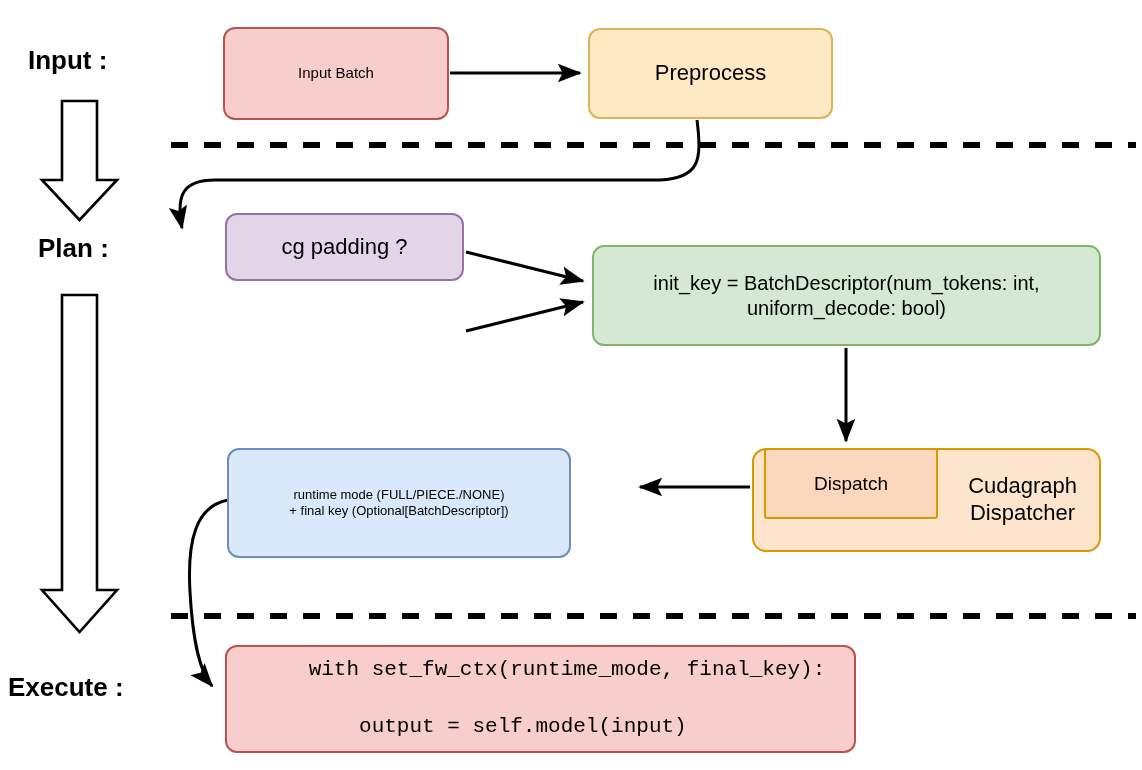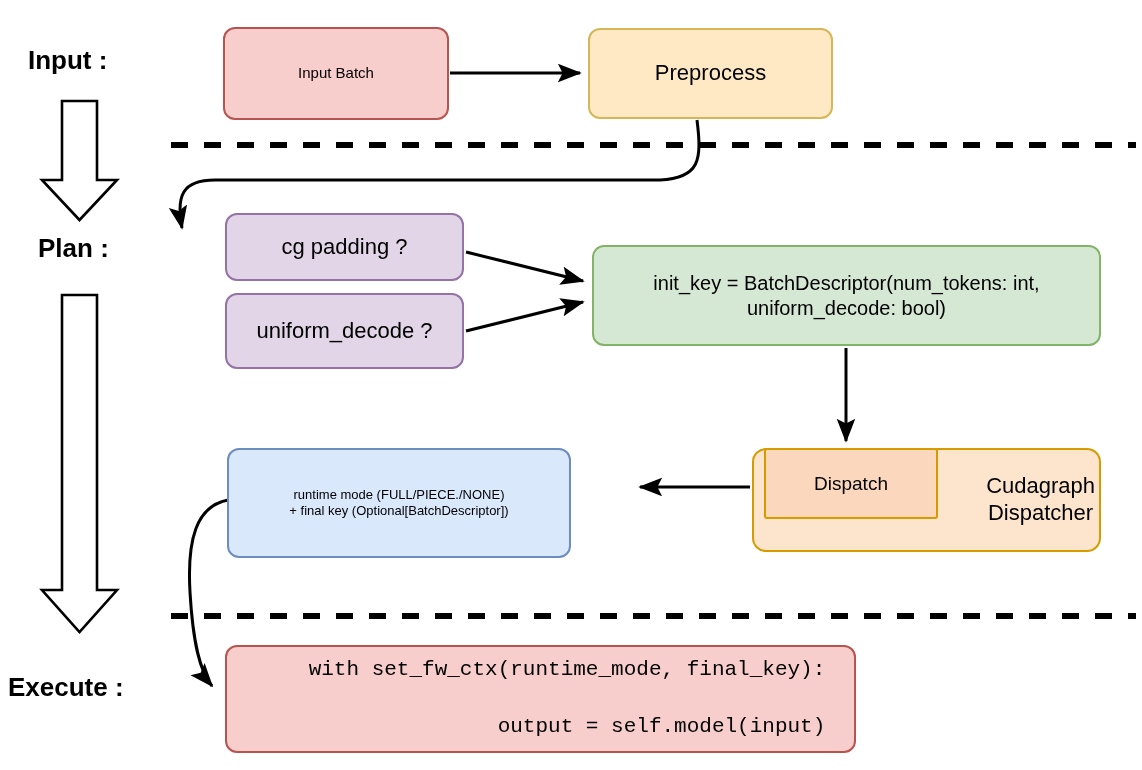--- a/index.html
+++ b/index.html
@@ -76,40 +76,40 @@
   #node-runtime-mode {
     left: 227px; top: 448px; width: 344px; height: 110px;
     background: #dae8fc; border-color: #6c8ebf;
     font-size: 13px;
   }
   #node-cudagraph-dispatcher {
     left: 752px; top: 448px; width: 349px; height: 104px;
     background: #fde4cc; border-color: #d79b00;
     font-size: 22px;
     justify-content: flex-end;
-    padding-right: 4px;
+    padding-right: 22px;
     align-items: center;
     border-radius: 14px;
   }
   #node-dispatch {
     left: 752px; top: 448px; width: 174px; height: 71px;
     background: #fad7bd; border-color: #d79b00;
     font-size: 19px;
     border-radius: 3px;
     margin-left: 12px;
   }
   #node-execute-code {
     left: 225px; top: 645px; width: 631px; height: 108px;
     background: #f8cecc; border-color: #b85450;
     font-family: "Liberation Mono", "DejaVu Sans Mono", monospace;
     font-size: 21px;
     justify-content: flex-start;
     padding-left: 6px;
     white-space: pre;
-    text-align: right;
+    text-align: left;
     line-height: 1.35;
   }
   #label-input   { left: 28px;  top: 45px; }
   #label-plan    { left: 38px;  top: 233px; }
   #label-execute { left: 8px;   top: 672px; }
 </style>
 </head>
 <body>
 
 <div id="canvas">
@@ -153,23 +153,20 @@
   </div>
 
   <div class="node" id="node-preprocess">
     <span>Preprocess</span>
   </div>
 
   <div class="node" id="node-cg-padding">
     <span>cg padding ?</span>
   </div>
 
-  <div class="node" id="node-uniform-decode">
-    <span>uniform_decode ?</span>
-  </div>
 
   <div class="node" id="node-init-key">
     <span>
       <span>init_key = BatchDescriptor(num_tokens: int,</span><br>
       <span>uniform_decode: bool)</span>
     </span>
   </div>
 
   <div class="node" id="node-runtime-mode">
     <span>

